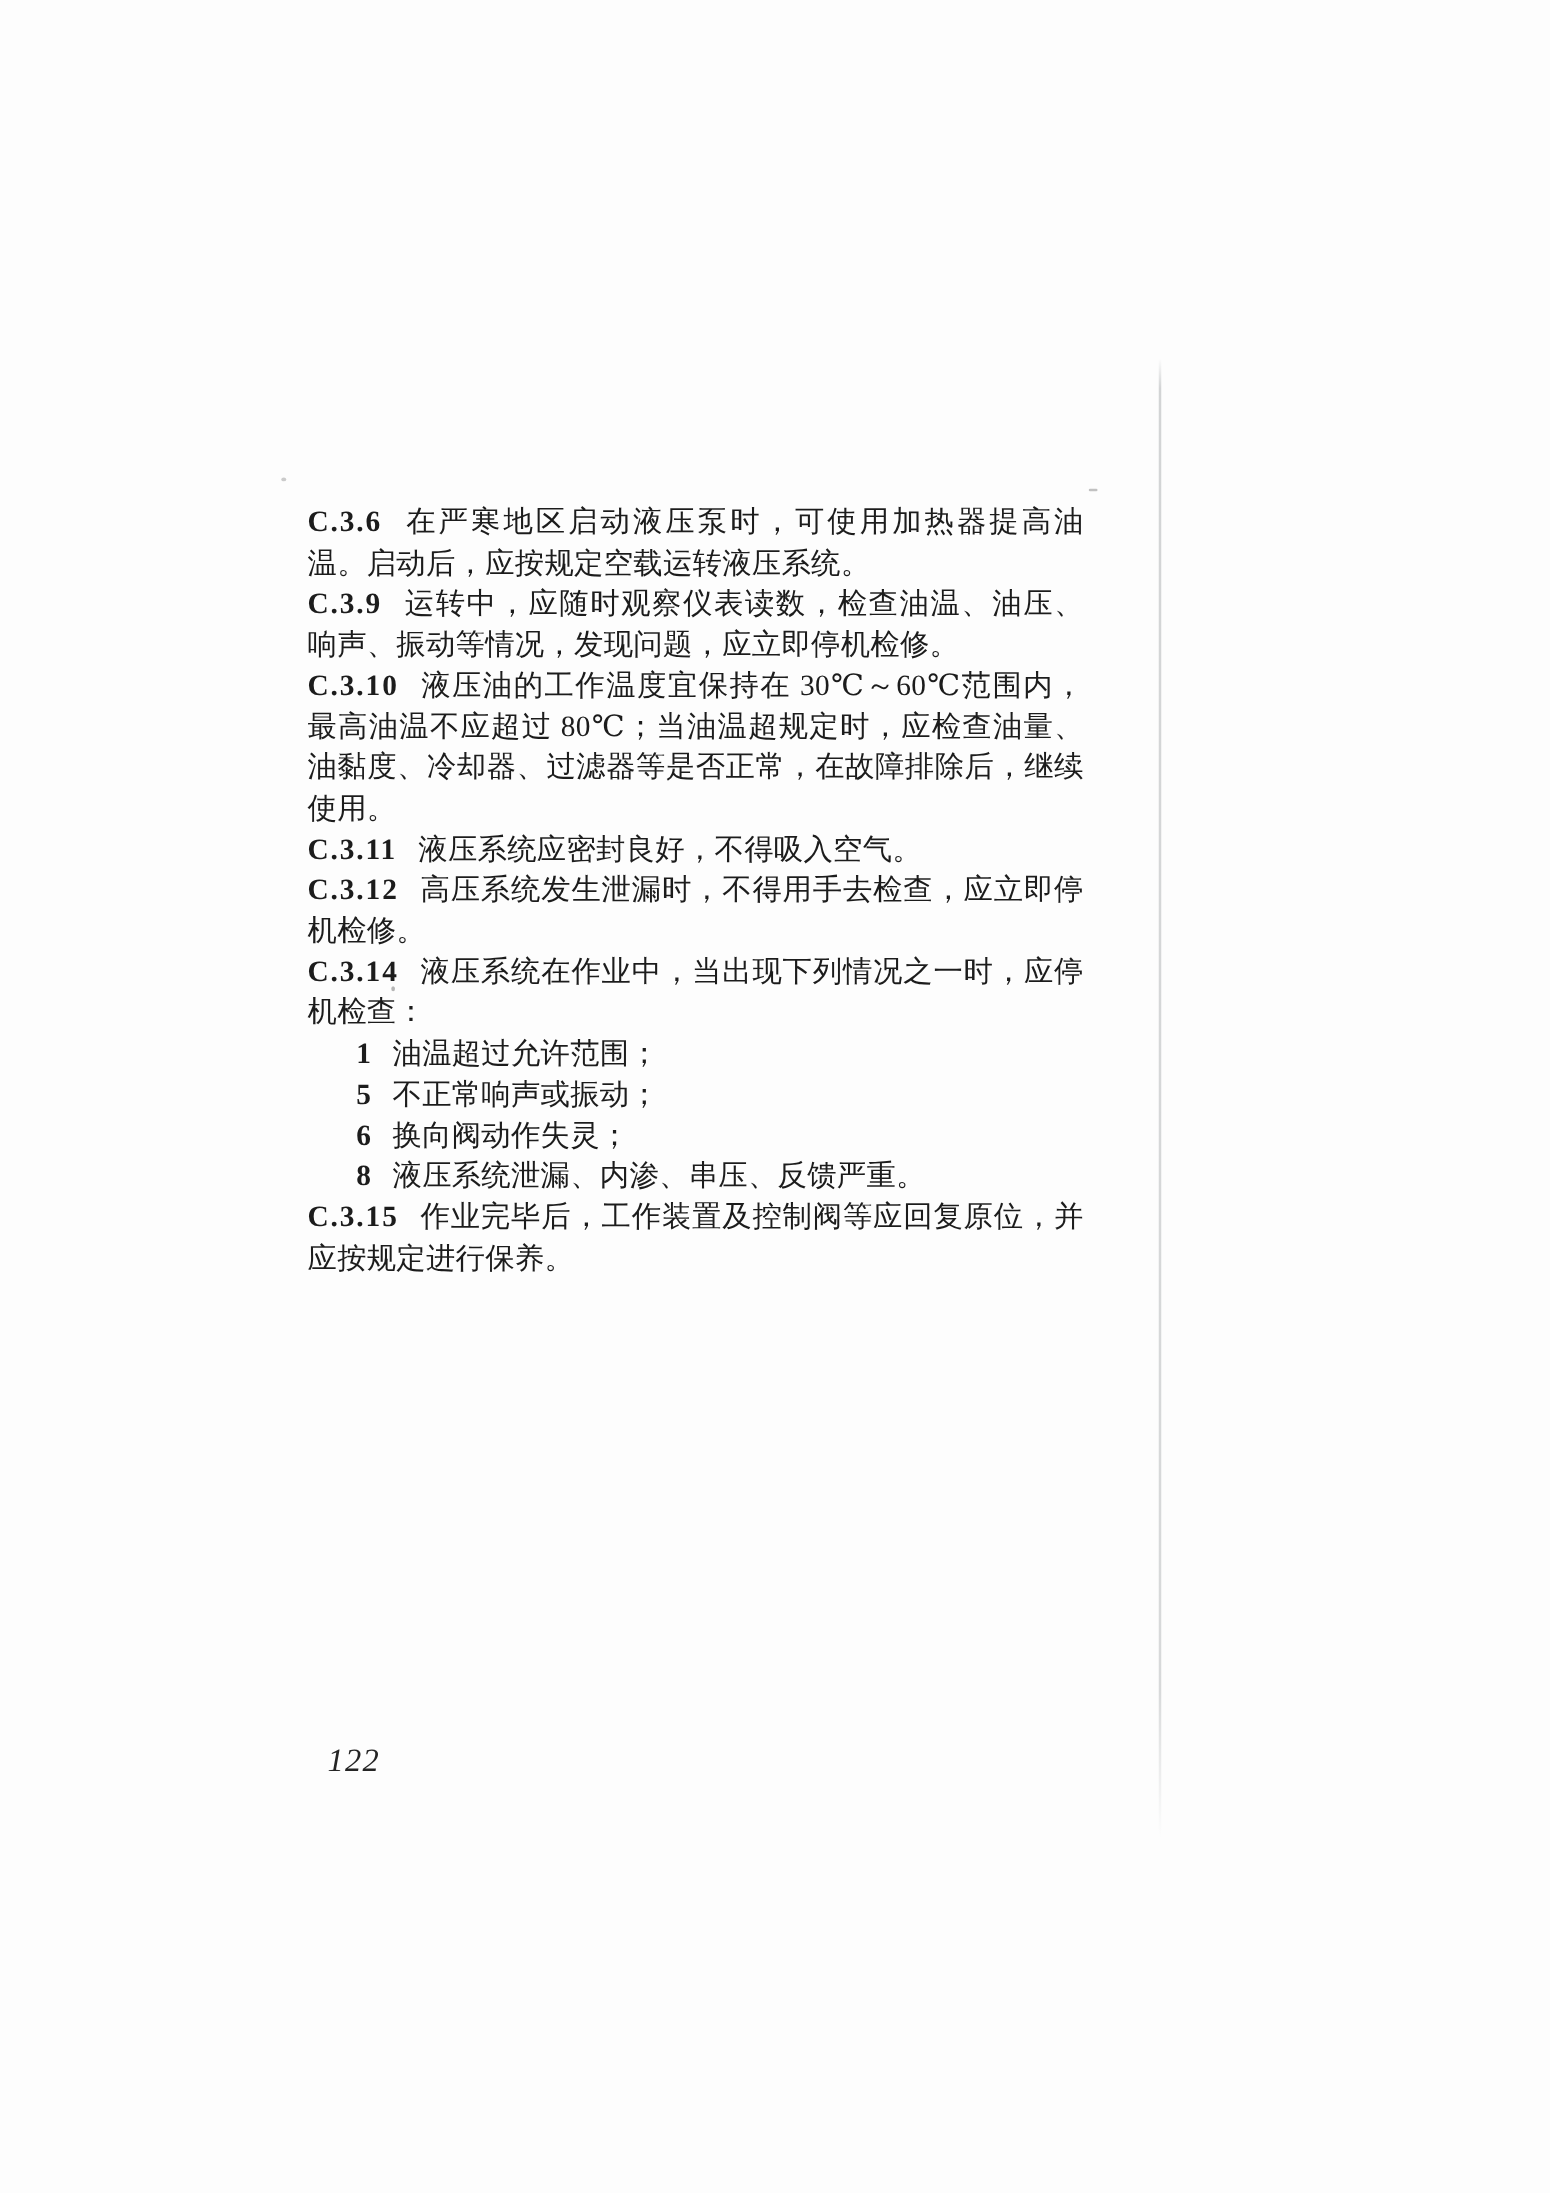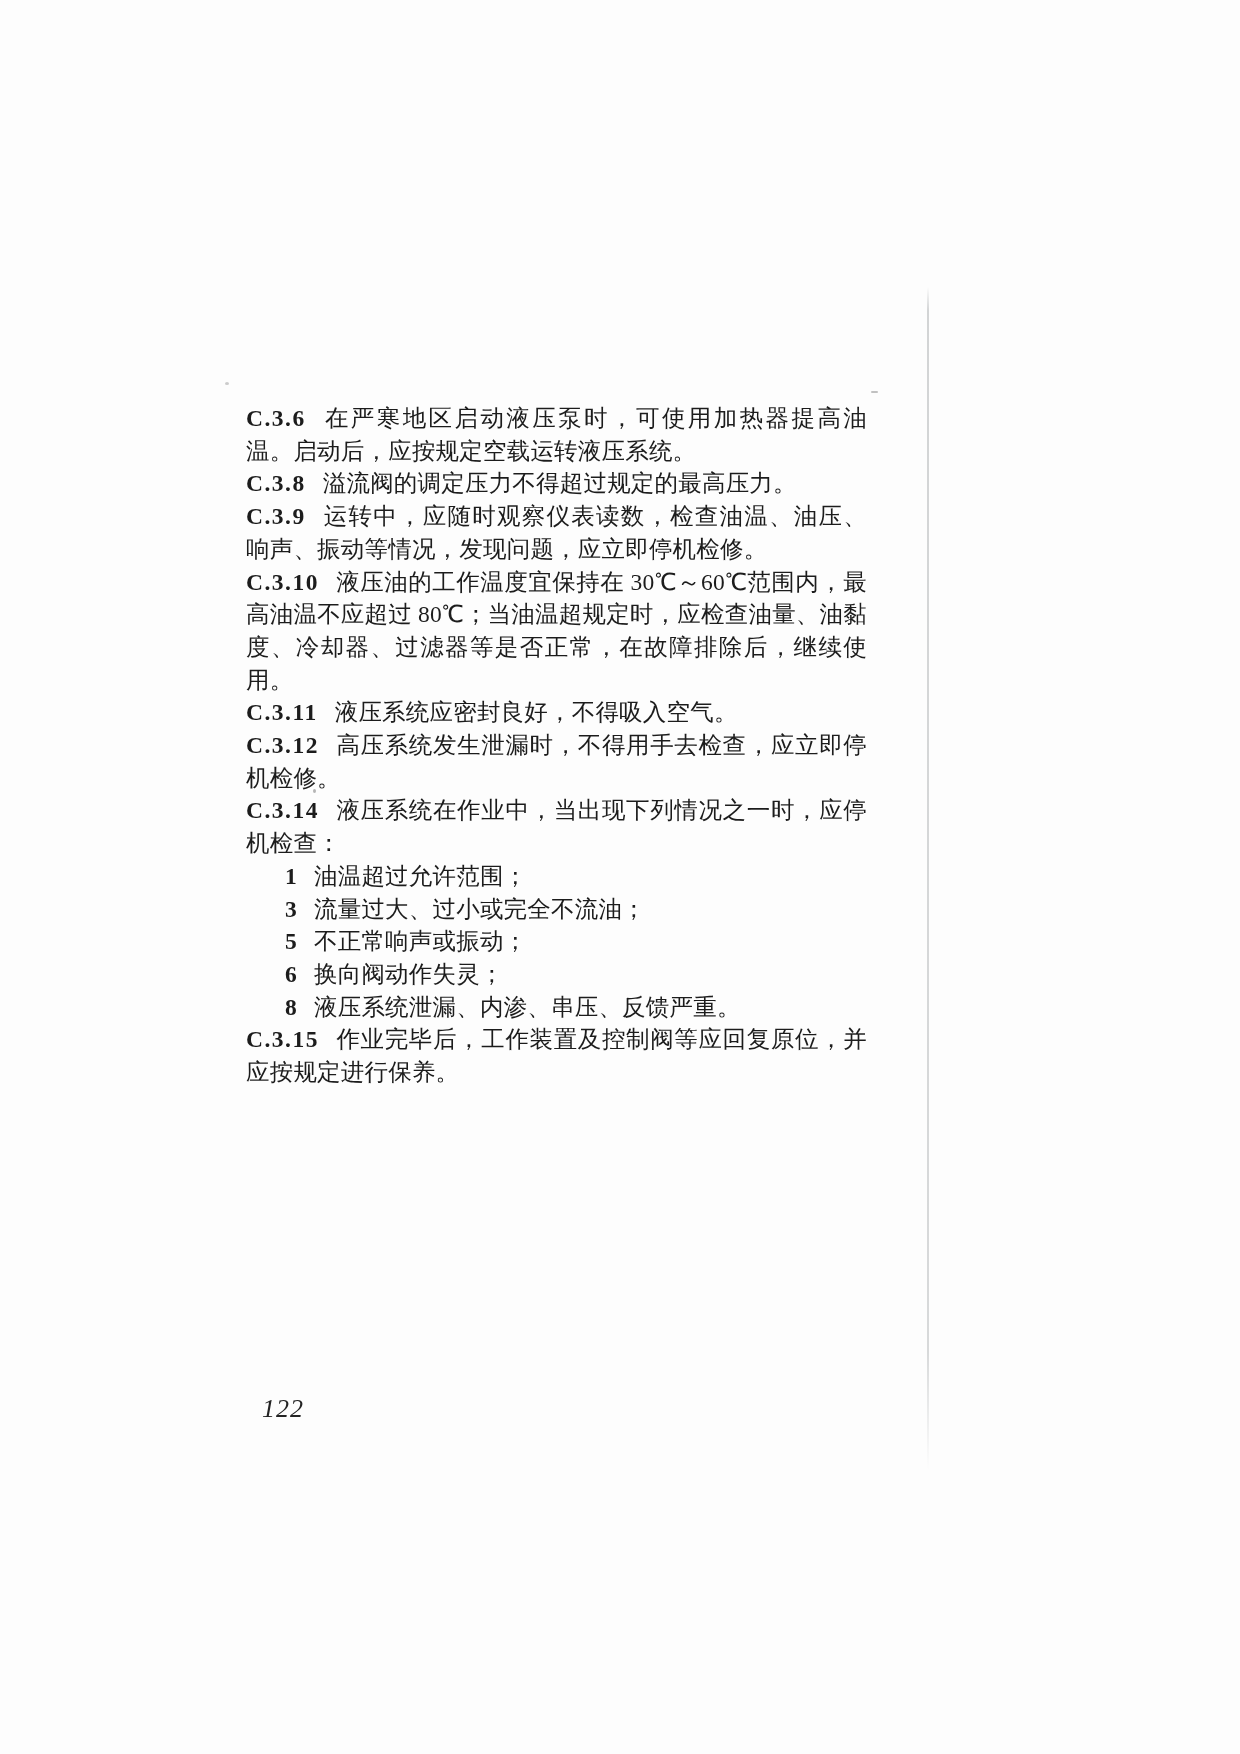--- a/index.html
+++ b/index.html
@@ -17,21 +17,21 @@
     position: absolute;
     left: 246px;
     top: 402px;
     width: 621px;
     font-size: 23.5px;
     line-height: 32.7px;
     text-align: justify;
     text-justify: inter-ideograph;
     letter-spacing: 0.2px;
   }
-  .textblock p { margin: 0; font-family: Liberation Serif, serif; }
+  .textblock p { margin: 0; }
   .clause-label {
     font-weight: bold;
     letter-spacing: 1.5px;
     margin-right: 17px;
     white-space: nowrap;
   }
   .list-item { padding-left: 39px; }
   .item-num {
     font-weight: bold;
     display: inline-block;
@@ -72,35 +72,33 @@
   <div class="scan-line"></div>
   <div class="speck speck-1"></div>
   <div class="speck speck-2"></div>
   <div class="speck speck-3"></div>
 
   <div class="textblock">
 
     <p><span class="clause-label">C.3.6</span><span>在严寒地区启动液压泵时，可使用加热器提高油温。启动后，应按规定空载运转液压系统。</span></p>
 
 
-    <p><span class="clause-label">C.3.8</span><span>溢流阀的调定压力不得超过规定的最高压力。</span></p>
 
     <p><span class="clause-label">C.3.9</span><span>运转中，应随时观察仪表读数，检查油温、油压、响声、振动等情况，发现问题，应立即停机检修。</span></p>
 
     <p><span class="clause-label">C.3.10</span><span>液压油的工作温度宜保持在 30℃～60℃范围内，最高油温不应超过 80℃；当油温超规定时，应检查油量、油黏度、冷却器、过滤器等是否正常，在故障排除后，继续使用。</span></p>
 
     <p><span class="clause-label">C.3.11</span><span>液压系统应密封良好，不得吸入空气。</span></p>
 
     <p><span class="clause-label">C.3.12</span><span>高压系统发生泄漏时，不得用手去检查，应立即停机检修。</span></p>
 
 
     <p><span class="clause-label">C.3.14</span><span>液压系统在作业中，当出现下列情况之一时，应停机检查：</span></p>
 
     <p class="list-item"><span class="item-num">1</span><span>油温超过允许范围；</span></p>
-    <p class="list-item"><span class="item-num">3</span><span>流量过大、过小或完全不流油；</span></p>
     <p class="list-item"><span class="item-num">5</span><span>不正常响声或振动；</span></p>
     <p class="list-item"><span class="item-num">6</span><span>换向阀动作失灵；</span></p>
     <p class="list-item"><span class="item-num">8</span><span>液压系统泄漏、内渗、串压、反馈严重。</span></p>
 
     <p><span class="clause-label">C.3.15</span><span>作业完毕后，工作装置及控制阀等应回复原位，并应按规定进行保养。</span></p>
 
   </div>
 
   <div class="page-num">122</div>
 

